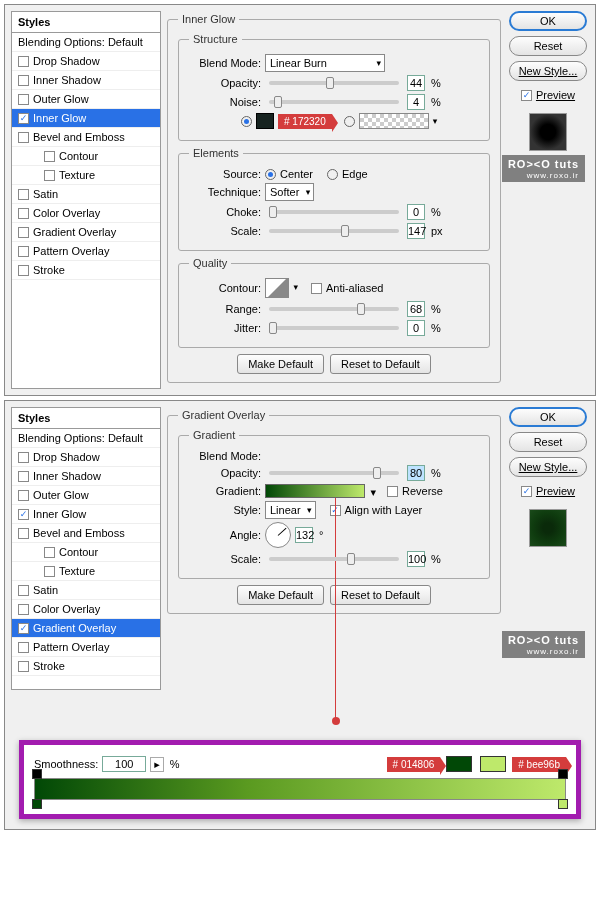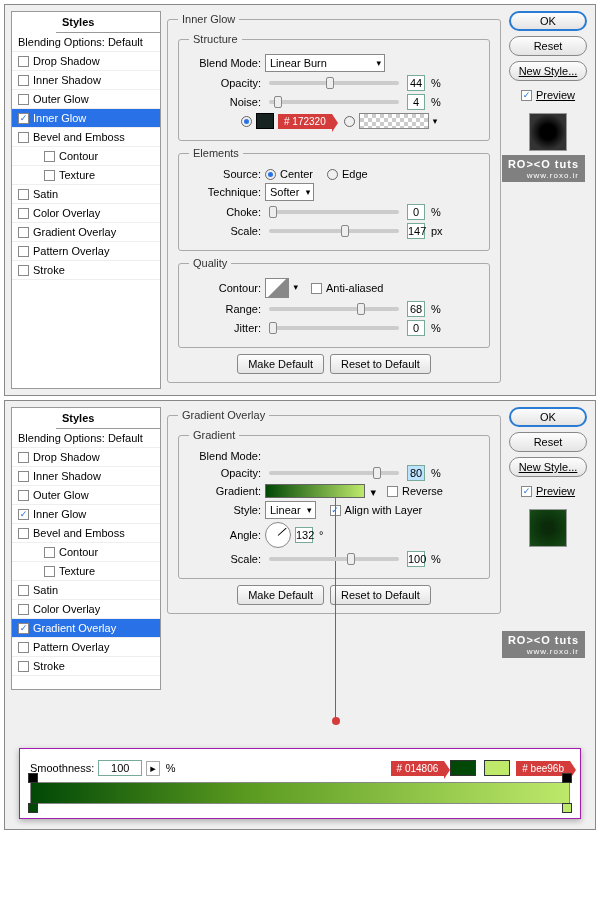--- a/index.html
+++ b/index.html
@@ -1,20 +1,20 @@
 <!DOCTYPE html>
 <html><head>
 <meta charset="utf-8">
 <style>
 * { box-sizing: border-box; font-family: Tahoma, sans-serif; font-size: 11px; }
 body { margin: 0; padding: 0; background: #fff; width: 600px; }
 .dialog { border: 1px solid #888; margin: 4px; background: #f0f0f0; padding: 6px; position: relative; }
 .layout { display: flex; gap: 6px; }
 .styles-panel { width: 150px; border: 1px solid #999; background: #fff; }
-.styles-header { border-bottom: 1px solid #999; padding: 4px 6px; font-weight: bold; margin-left: 44px; }
+.styles-header { border-bottom: 1px solid #999; padding: 4px 6px; font-weight: bold; }
 .styles-item { padding: 3px 6px; border-bottom: 1px solid #eee; display: flex; align-items: center; gap: 4px; }
 .styles-item.indent { padding-left: 32px; }
 .styles-item.selected { background: #2971e6; color: #fff; }
 .chk { width: 11px; height: 11px; border: 1px solid #888; background: #fff; display: inline-flex; align-items: center; justify-content: center; font-size: 9px; color: #2971e6; }
 .chk.checked::before { content: "✓"; }
 .main-panel { flex: 1; }
 fieldset { border: 1px solid #aaa; border-radius: 3px; margin: 2px 0 6px 0; padding: 6px 10px 8px 10px; }
 legend { padding: 0 4px; color: #333; }
 .row { display: flex; align-items: center; margin: 3px 0; gap: 4px; }
 .lbl { width: 72px; text-align: right; }
@@ -39,21 +39,21 @@
 .btnrow { display:flex; gap:6px; justify-content:center; margin-top:4px; }
 .btn2 { padding: 3px 10px; border:1px solid #888; border-radius:3px; background:linear-gradient(#fdfdfd,#e4e4e4); }
 .watermark { position:absolute; right:10px; color:#fff; background:rgba(100,100,100,.8); padding:2px 6px; font-size:12px; font-weight:bold; letter-spacing:1px; }
 .watermark small { display:block; font-size:8px; font-weight:normal; text-align:right; }
 .angle-dial { width:26px; height:26px; border:1px solid #888; border-radius:50%; background:#fff; position:relative; display:inline-block; }
 .angle-dial::after { content:""; position:absolute; width:11px; height:1px; background:#000; top:50%; left:50%; transform-origin:left; transform:rotate(-42deg); }
 .contour-sw { width:24px; height:20px; border:1px solid #888; background:linear-gradient(135deg,#fff 48%,#888 52%); display:inline-block; position:relative;}
 .contour-sw::after{content:"▾"; position:absolute; right:-10px; top:3px; font-size:9px;}
 .grad-preview { width:100px; height:14px; border:1px solid #666; background:linear-gradient(90deg,#014806,#bee96b); display:inline-block; position:relative;}
 .grad-preview::after{content:"▾"; position:absolute; right:-12px; top:1px;}
-.smooth-panel { position:absolute; left:14px; right:14px; bottom:10px; background:#fff; border:1px solid #a21caf; padding:8px 10px 14px 10px; box-shadow:0 2px 6px rgba(0,0,0,.3); }
+.smooth-panel { position:absolute; left:14px; right:14px; bottom:10px; background:#fff; border:5px solid #a21caf; padding:8px 10px 14px 10px; box-shadow:0 2px 6px rgba(0,0,0,.3); }
 .grad-bar { height:22px; background:linear-gradient(90deg,#014806,#5a9a20 40%,#bee96b); border:1px solid #888; margin-top:6px; position:relative;}
 .stop { position:absolute; bottom:-10px; width:10px; height:10px; border:1px solid #333; }
 .ostop { position:absolute; top:-10px; width:10px; height:10px; background:#000; border:1px solid #333;}
 .redline { position:absolute; width:1px; background:#d43c3c; }
 .reddot { position:absolute; width:8px; height:8px; background:#d43c3c; border-radius:50%; }
 .sw2 { width:26px; height:16px; border:1px solid #333; display:inline-block; margin:0 2px;}
 .spacer { height: 70px; }
 </style>
 </head>
 <body>

